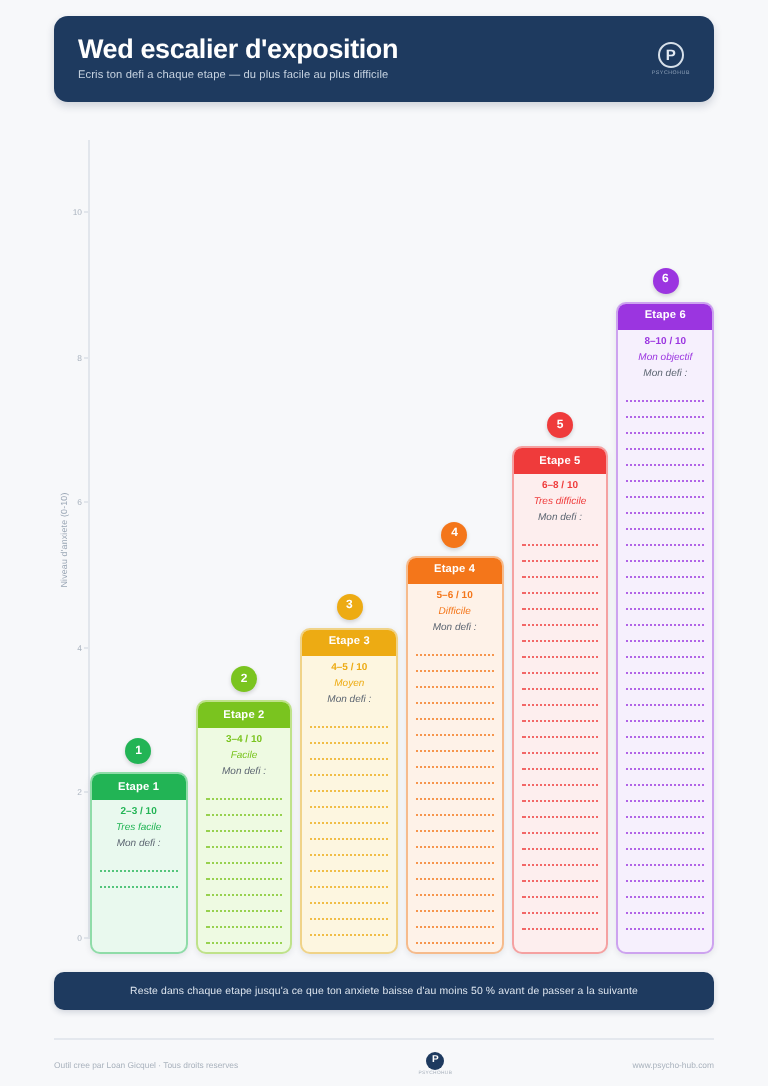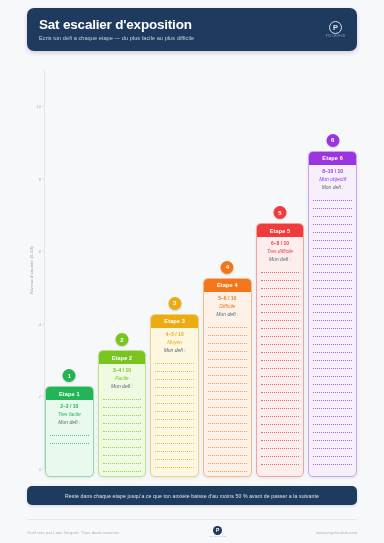--- a/index.html
+++ b/index.html
@@ -144,21 +144,21 @@
   }
   .foot-brand-name { font-size: 2.4px; color: #a9b2bd; letter-spacing: .2px; }
 </style>
 </head>
 <body>
 
 <div class="page">
 
   <div class="header">
     <div class="hdr-left">
-      <div class="hdr-title">Sat escalier d'exposition</div>
+      <div class="hdr-title">Wed escalier d'exposition</div>
       <div class="hdr-sub">Ecris ton defi a chaque etape — du plus facile au plus difficile</div>
     </div>
     <div class="brand">
       <div class="brand-mark">P</div>
       <div class="brand-name">PSYCHOHUB</div>
     </div>
   </div>
 
   <div class="chart">
     <div class="ylabel">Niveau d'anxiete (0-10)</div>

